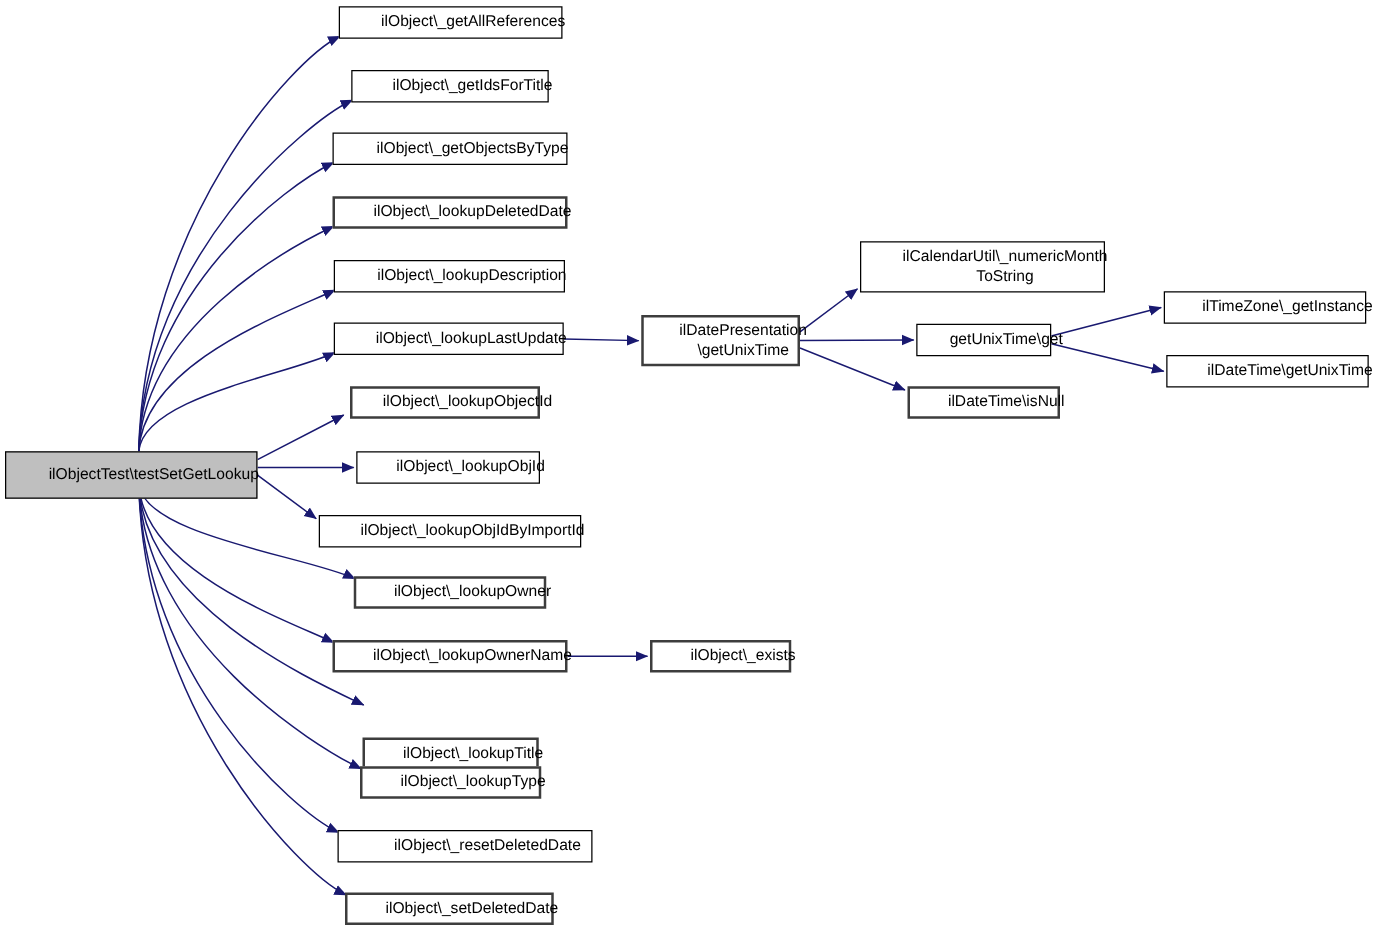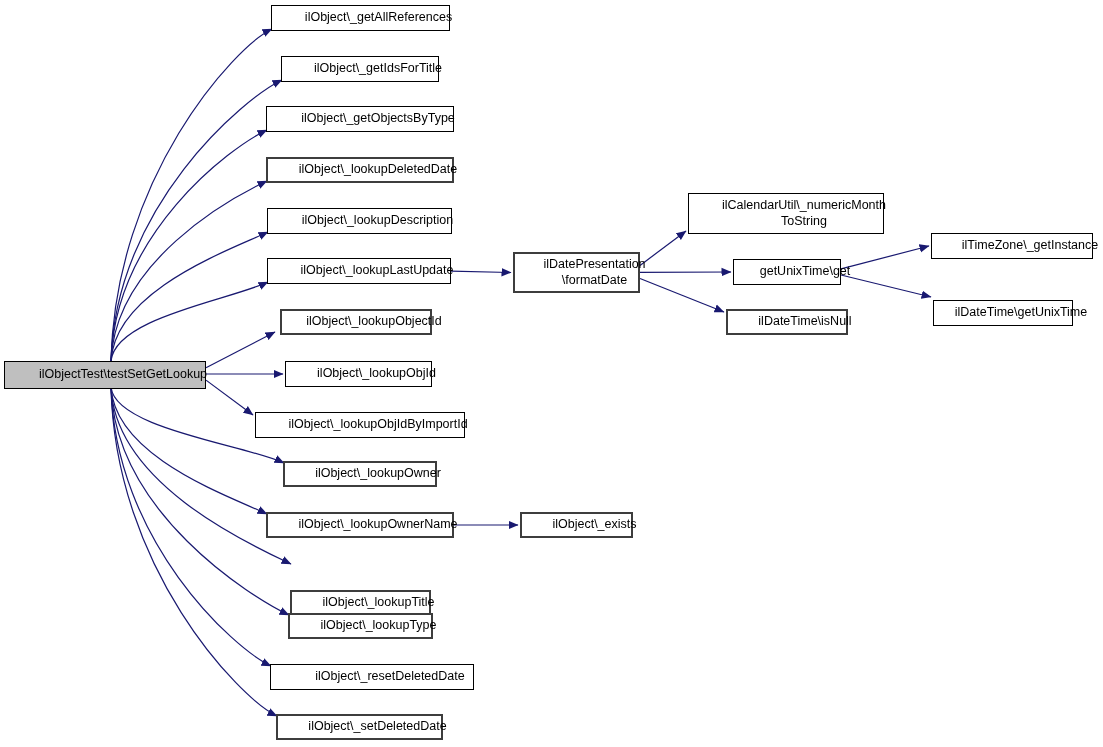--- a/index.html
+++ b/index.html
@@ -77,21 +77,21 @@
       <path d="M111,387 C115,567.95 239,698 277,716" class="edge" marker-end="url(#arrow)"></path>
       <path d="M451,271.18 L511,272.5" class="edge" marker-end="url(#arrow)"></path>
       <path d="M640,265.42 L686,231" class="edge" marker-end="url(#arrow)"></path>
       <path d="M640,272.44 L731,272" class="edge" marker-end="url(#arrow)"></path>
       <path d="M640,278.44 L724,312" class="edge" marker-end="url(#arrow)"></path>
       <path d="M841,268.88 L929,246" class="edge" marker-end="url(#arrow)"></path>
       <path d="M841,275 L931,297" class="edge" marker-end="url(#arrow)"></path>
       <path d="M454,525 L518,525" class="edge" marker-end="url(#arrow)"></path>
     </svg>
 
-  <div class="node highlight" style="left:4px;top:361px;width:202px;height:28px">ilObjectTest\testSetGetLookup</div>
+  <div class="node highlight" style="left:4px;top:361px;width:202px;height:38px">ilObjectTest\testSetGetLookup</div>
 
   <div class="node" style="left:271px;top:5px;width:179px;height:26px">ilObject\_getAllReferences</div>
 
   <div class="node" style="left:281px;top:56px;width:158px;height:26px">ilObject\_getIdsForTitle</div>
 
   <div class="node" style="left:266px;top:106px;width:188px;height:26px">ilObject\_getObjectsByType</div>
 
   <div class="node thick" style="left:266px;top:157px;width:188px;height:26px">ilObject\_lookupDeletedDate</div>
 
   <div class="node" style="left:267px;top:208px;width:185px;height:26px">ilObject\_lookupDescription</div>
@@ -110,28 +110,28 @@
 
   <div class="node thick" style="left:290px;top:590px;width:141px;height:26px">ilObject\_lookupTitle</div>
 
   <div class="node thick" style="left:288px;top:613px;width:145px;height:26px">ilObject\_lookupType</div>
 
   <div class="node" style="left:270px;top:664px;width:204px;height:26px">ilObject\_resetDeletedDate</div>
 
   <div class="node thick" style="left:276px;top:714px;width:167px;height:26px">ilObject\_setDeletedDate</div>
 
   <div class="node thick" style="left:513px;top:252px;width:127px;height:41px">ilDatePresentation
-\formatDate</div>
+\getUnixTime</div>
 
   <div class="node" style="left:688px;top:193px;width:196px;height:41px">ilCalendarUtil\_numericMonth
 ToString</div>
 
   <div class="node" style="left:733px;top:259px;width:108px;height:26px">getUnixTime\get</div>
 
   <div class="node thick" style="left:726px;top:309px;width:122px;height:26px">ilDateTime\isNull</div>
 
   <div class="node" style="left:931px;top:233px;width:162px;height:26px">ilTimeZone\_getInstance</div>
 
-  <div class="node" style="left:933px;top:300px;width:140px;height:26px">ilDateTime\getUnixTime</div>
+  <div class="node" style="left:933px;top:284px;width:162px;height:26px">ilDateTime\getUnixTime</div>
 
   <div class="node thick" style="left:520px;top:512px;width:113px;height:26px">ilObject\_exists</div>
 
 </div>
 
 </body></html>

